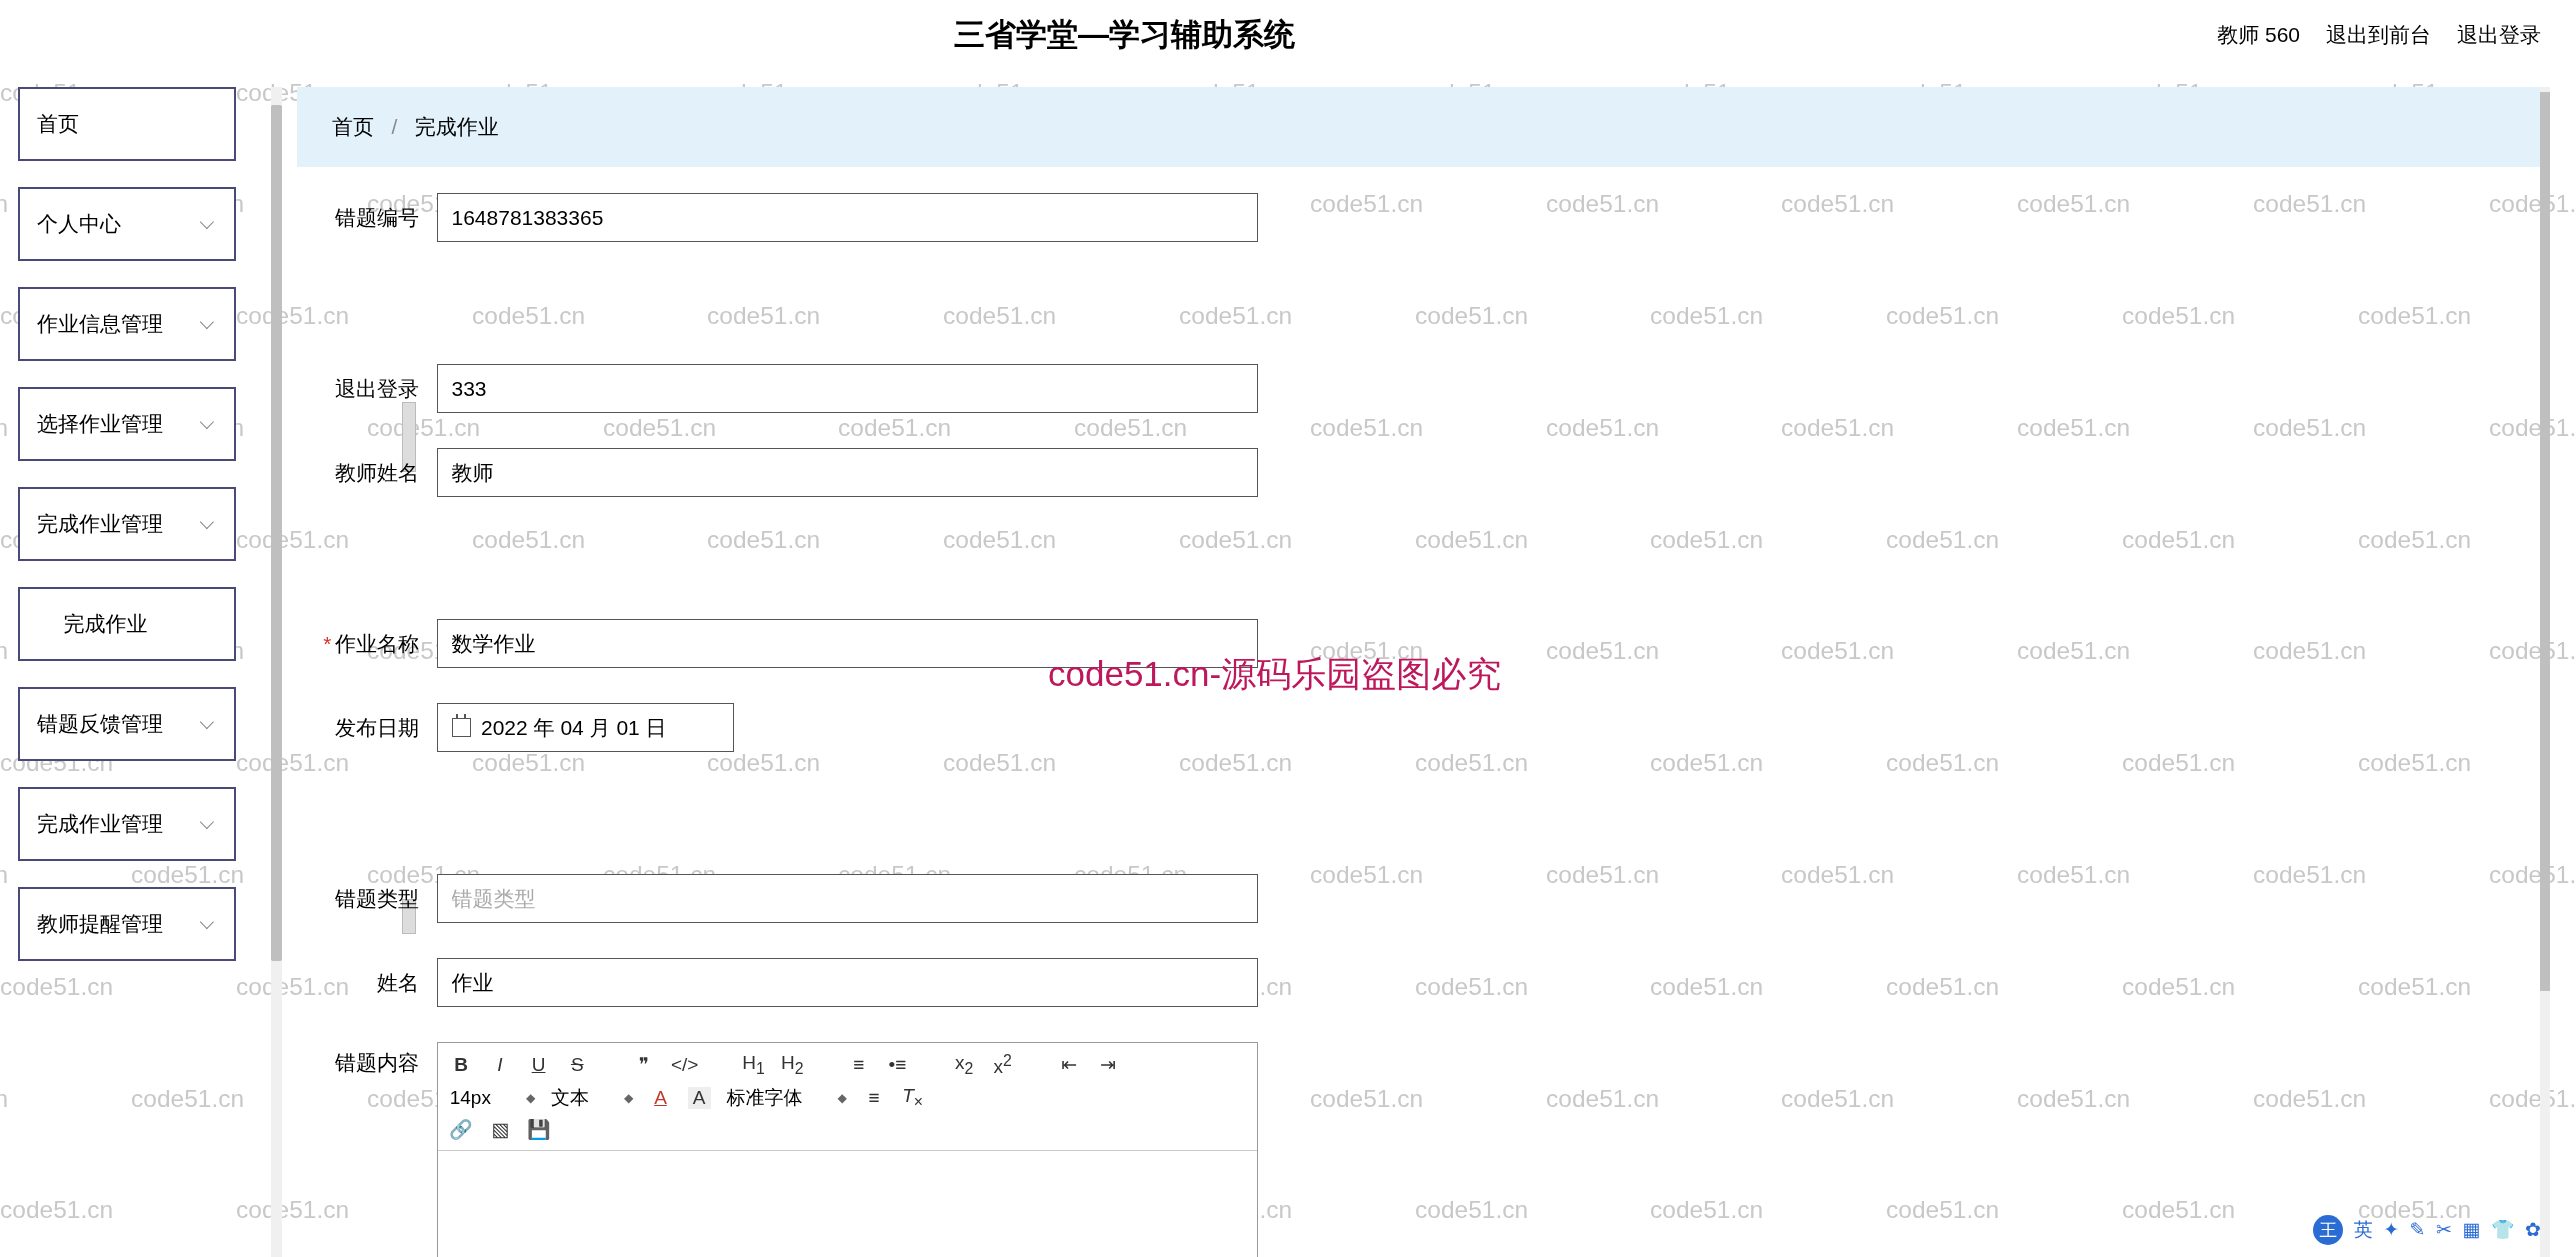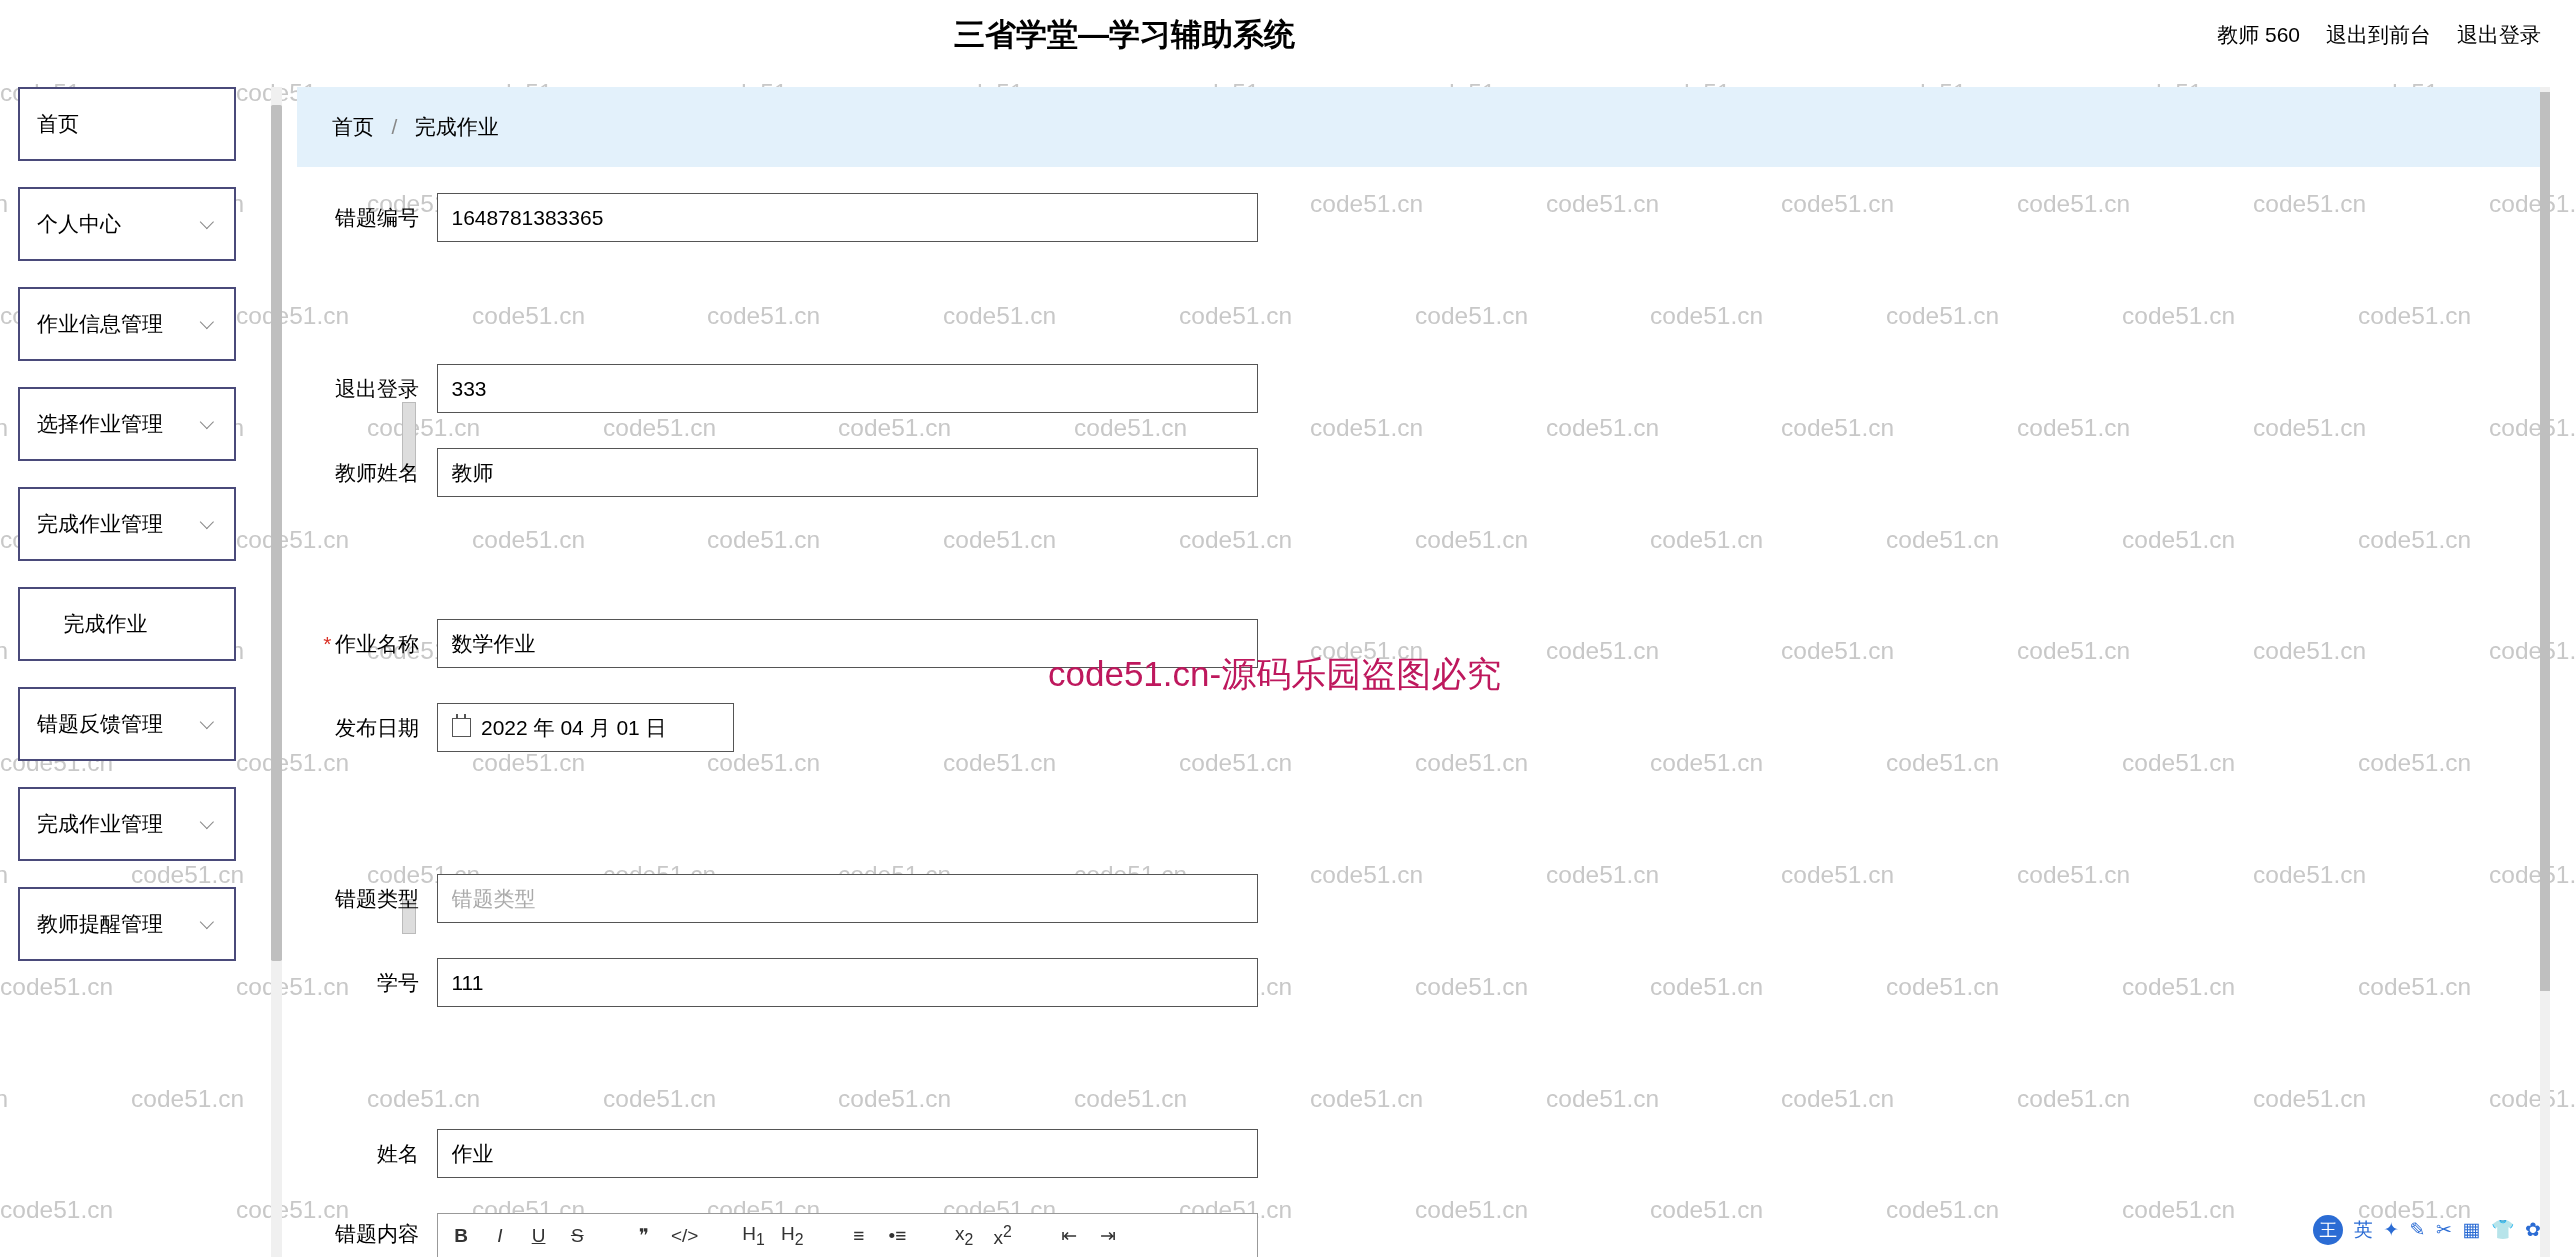--- a/index.html
+++ b/index.html
@@ -525,24 +525,20 @@
         <div style="width:524px"></div>
       </div>
       <div class="form-group">
         <div class="form-label">错题类型</div>
         <input class="form-input w-wide" placeholder="错题类型" style="">
       </div>
     </div>
 
     <div class="form-row">
       <div class="form-group">
-        <div class="form-label">学号</div>
-        <input class="form-input w-wide" value="111" style="">
-      </div>
-      <div class="form-group">
         <div class="form-label">姓名</div>
         <input class="form-input w-wide" value="作业" style="">
       </div>
     </div>
 
     <div class="editor-block">
       <div class="editor-label">错题内容</div>
       <div class="editor">
         <div class="toolbar">
           <span class="tb-btn"><b>B</b></span>

